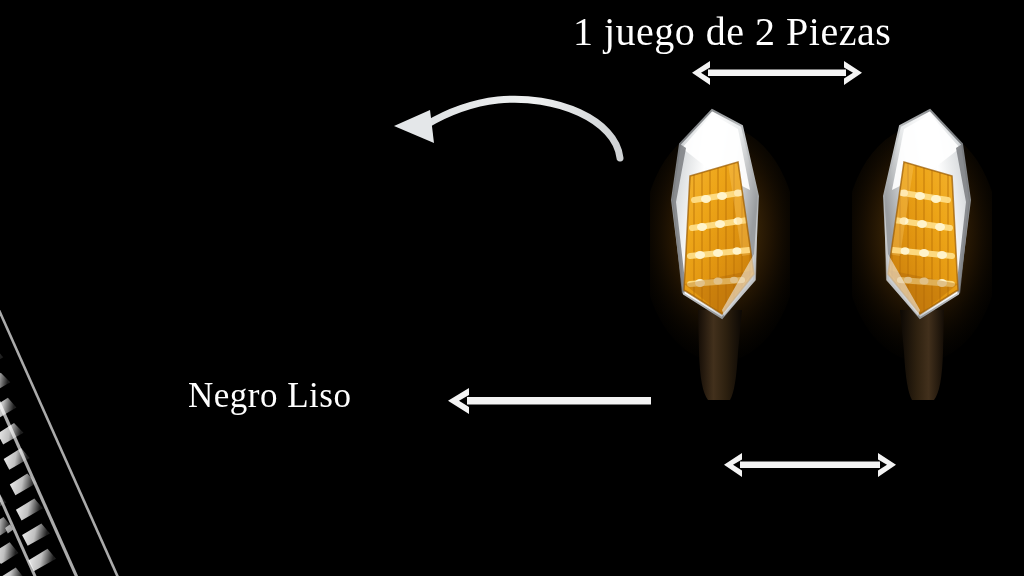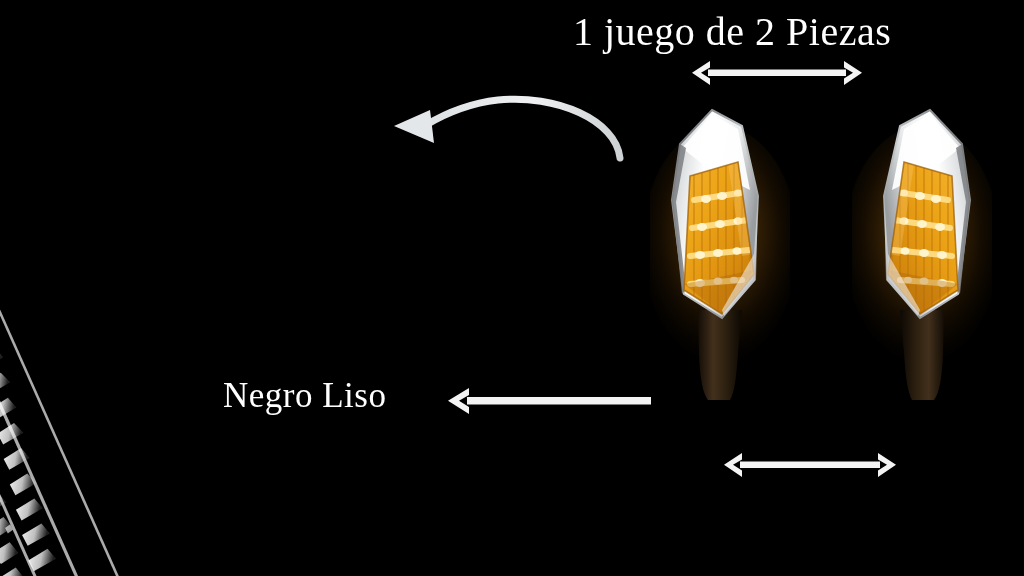--- a/index.html
+++ b/index.html
@@ -33,21 +33,20 @@
   }
   #label-quality {
     left: 48px;
     top: 80px;
     font-size: 41px;
   }
   #label-negro {
     left: 188px;
     top: 378px;
     font-size: 35px;
-    margin-left: 35px;
   }
 
   
   .dbl-arrow {
     position: absolute;
     height: 30px;
   }
   #arrow-top    { left: 688px; top: 58px;  width: 178px; }
   #arrow-bottom { left: 720px; top: 450px; width: 180px; }
 

